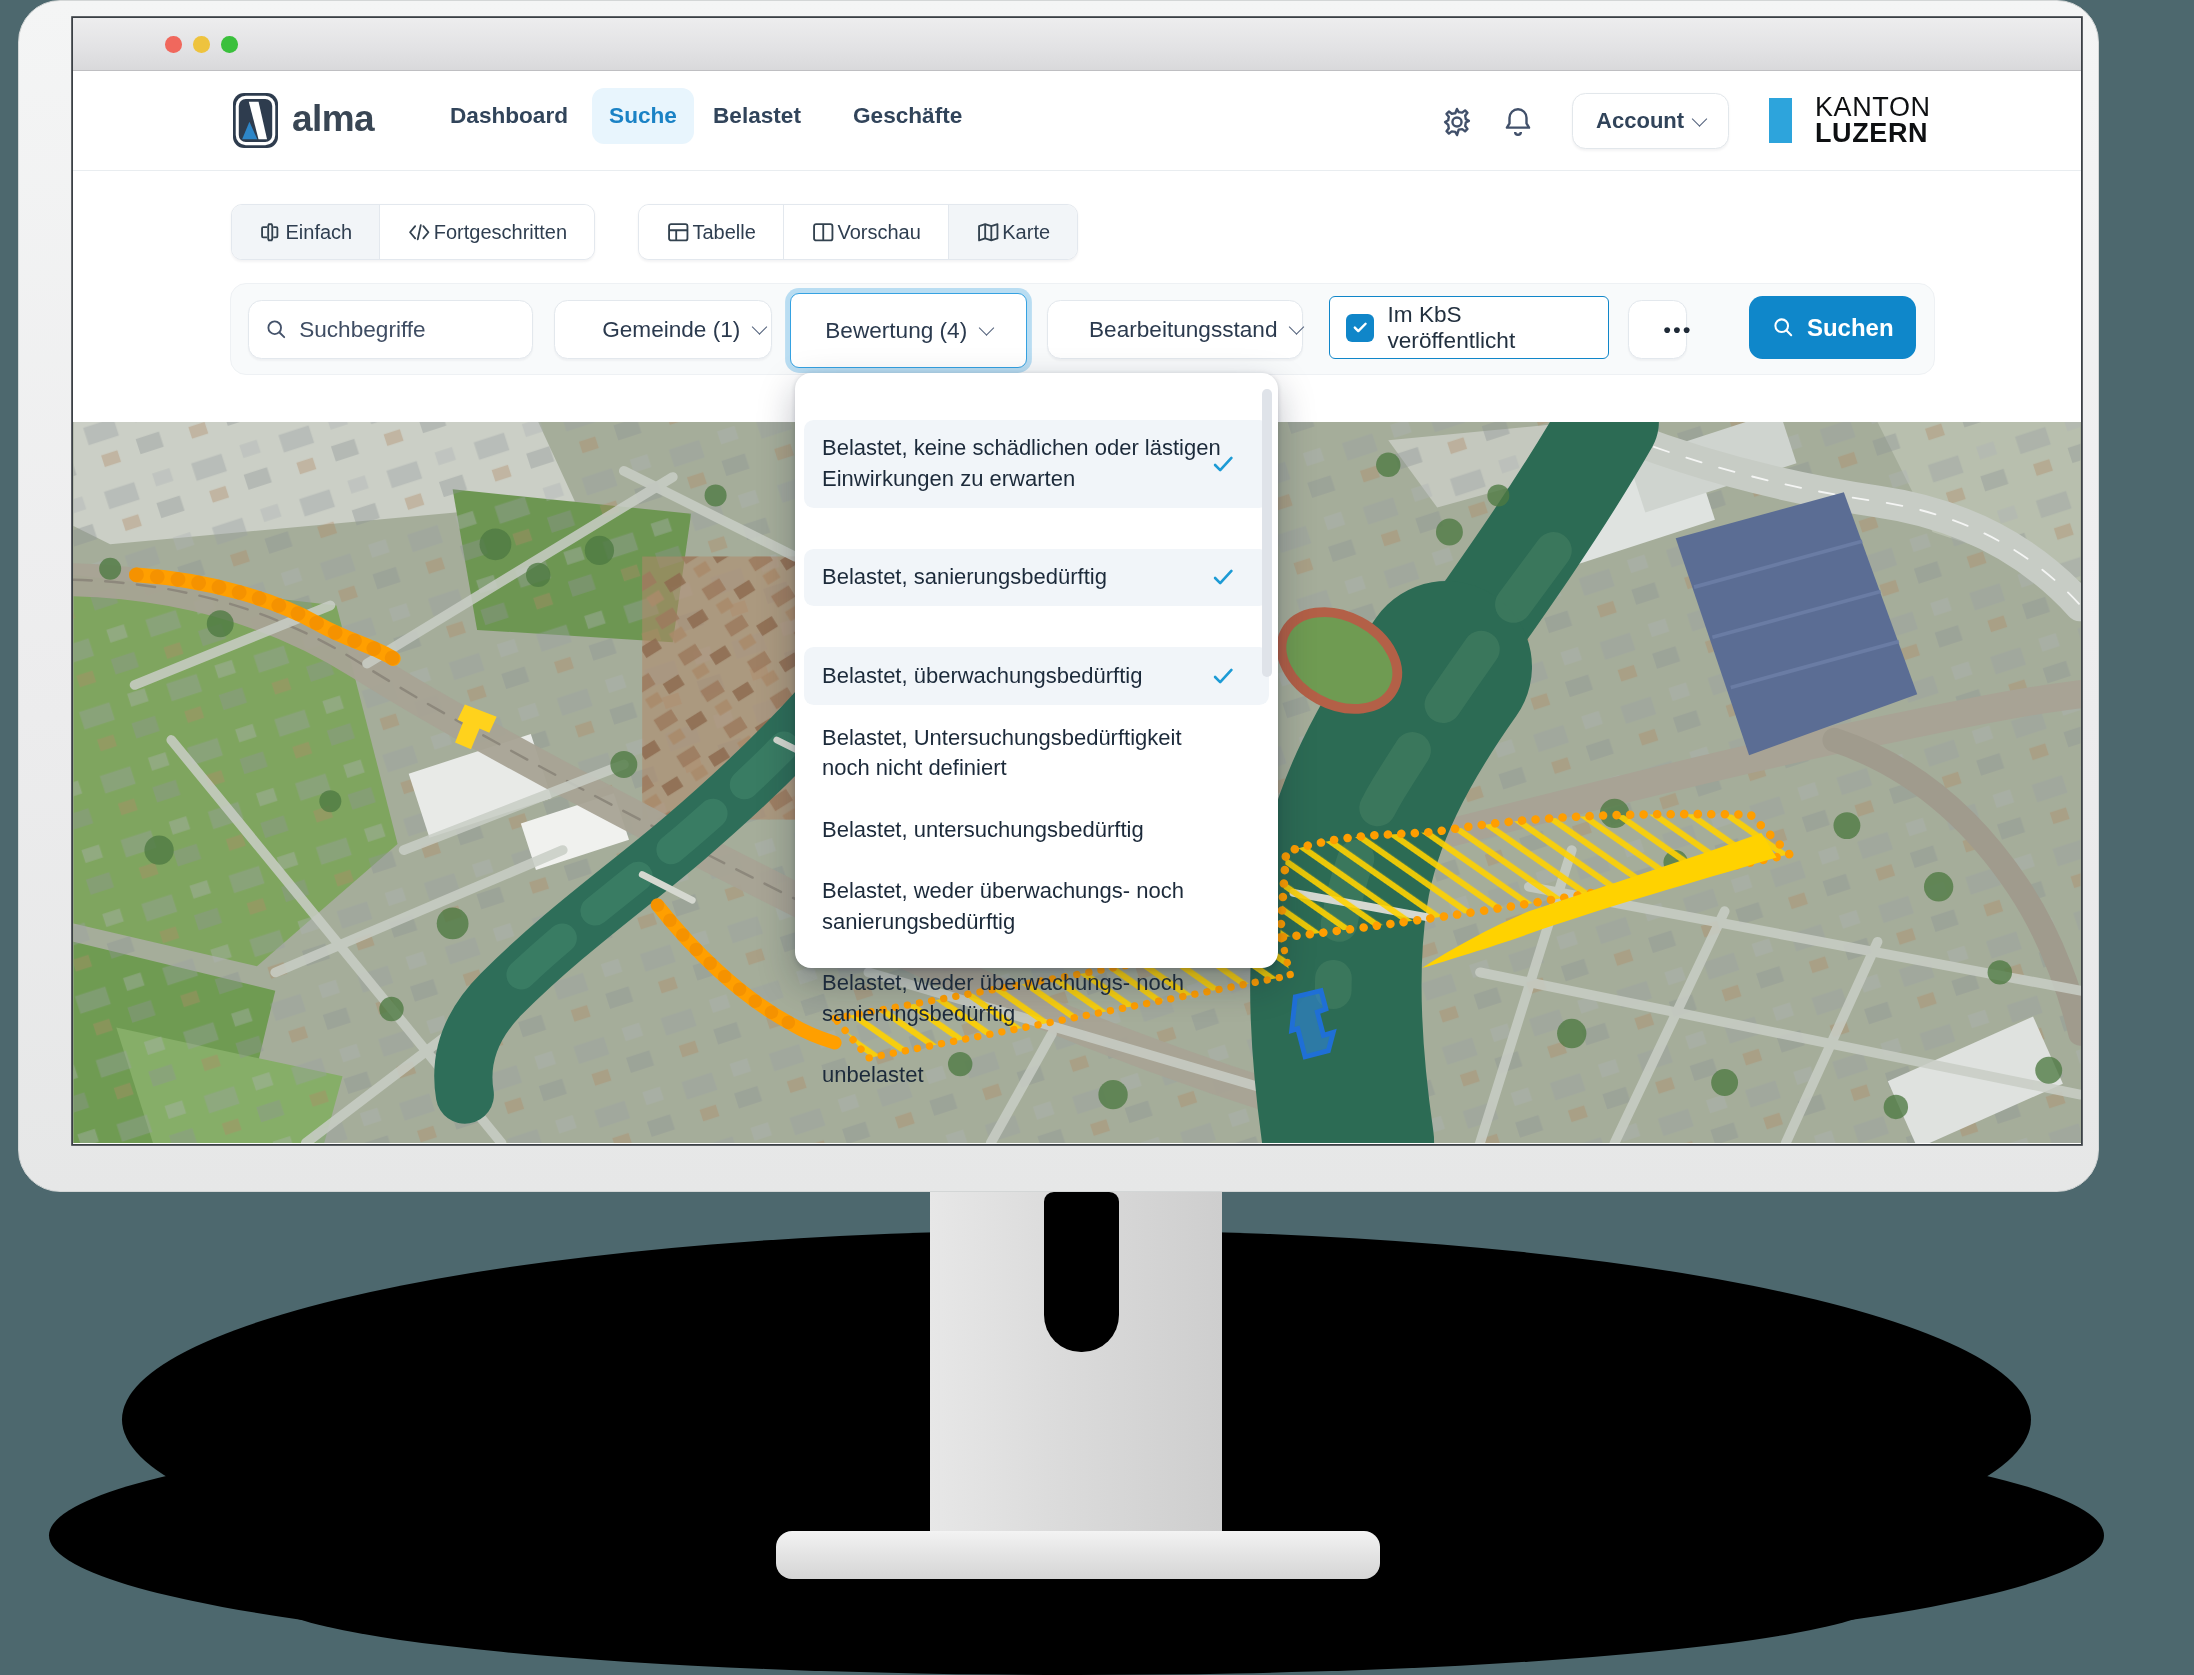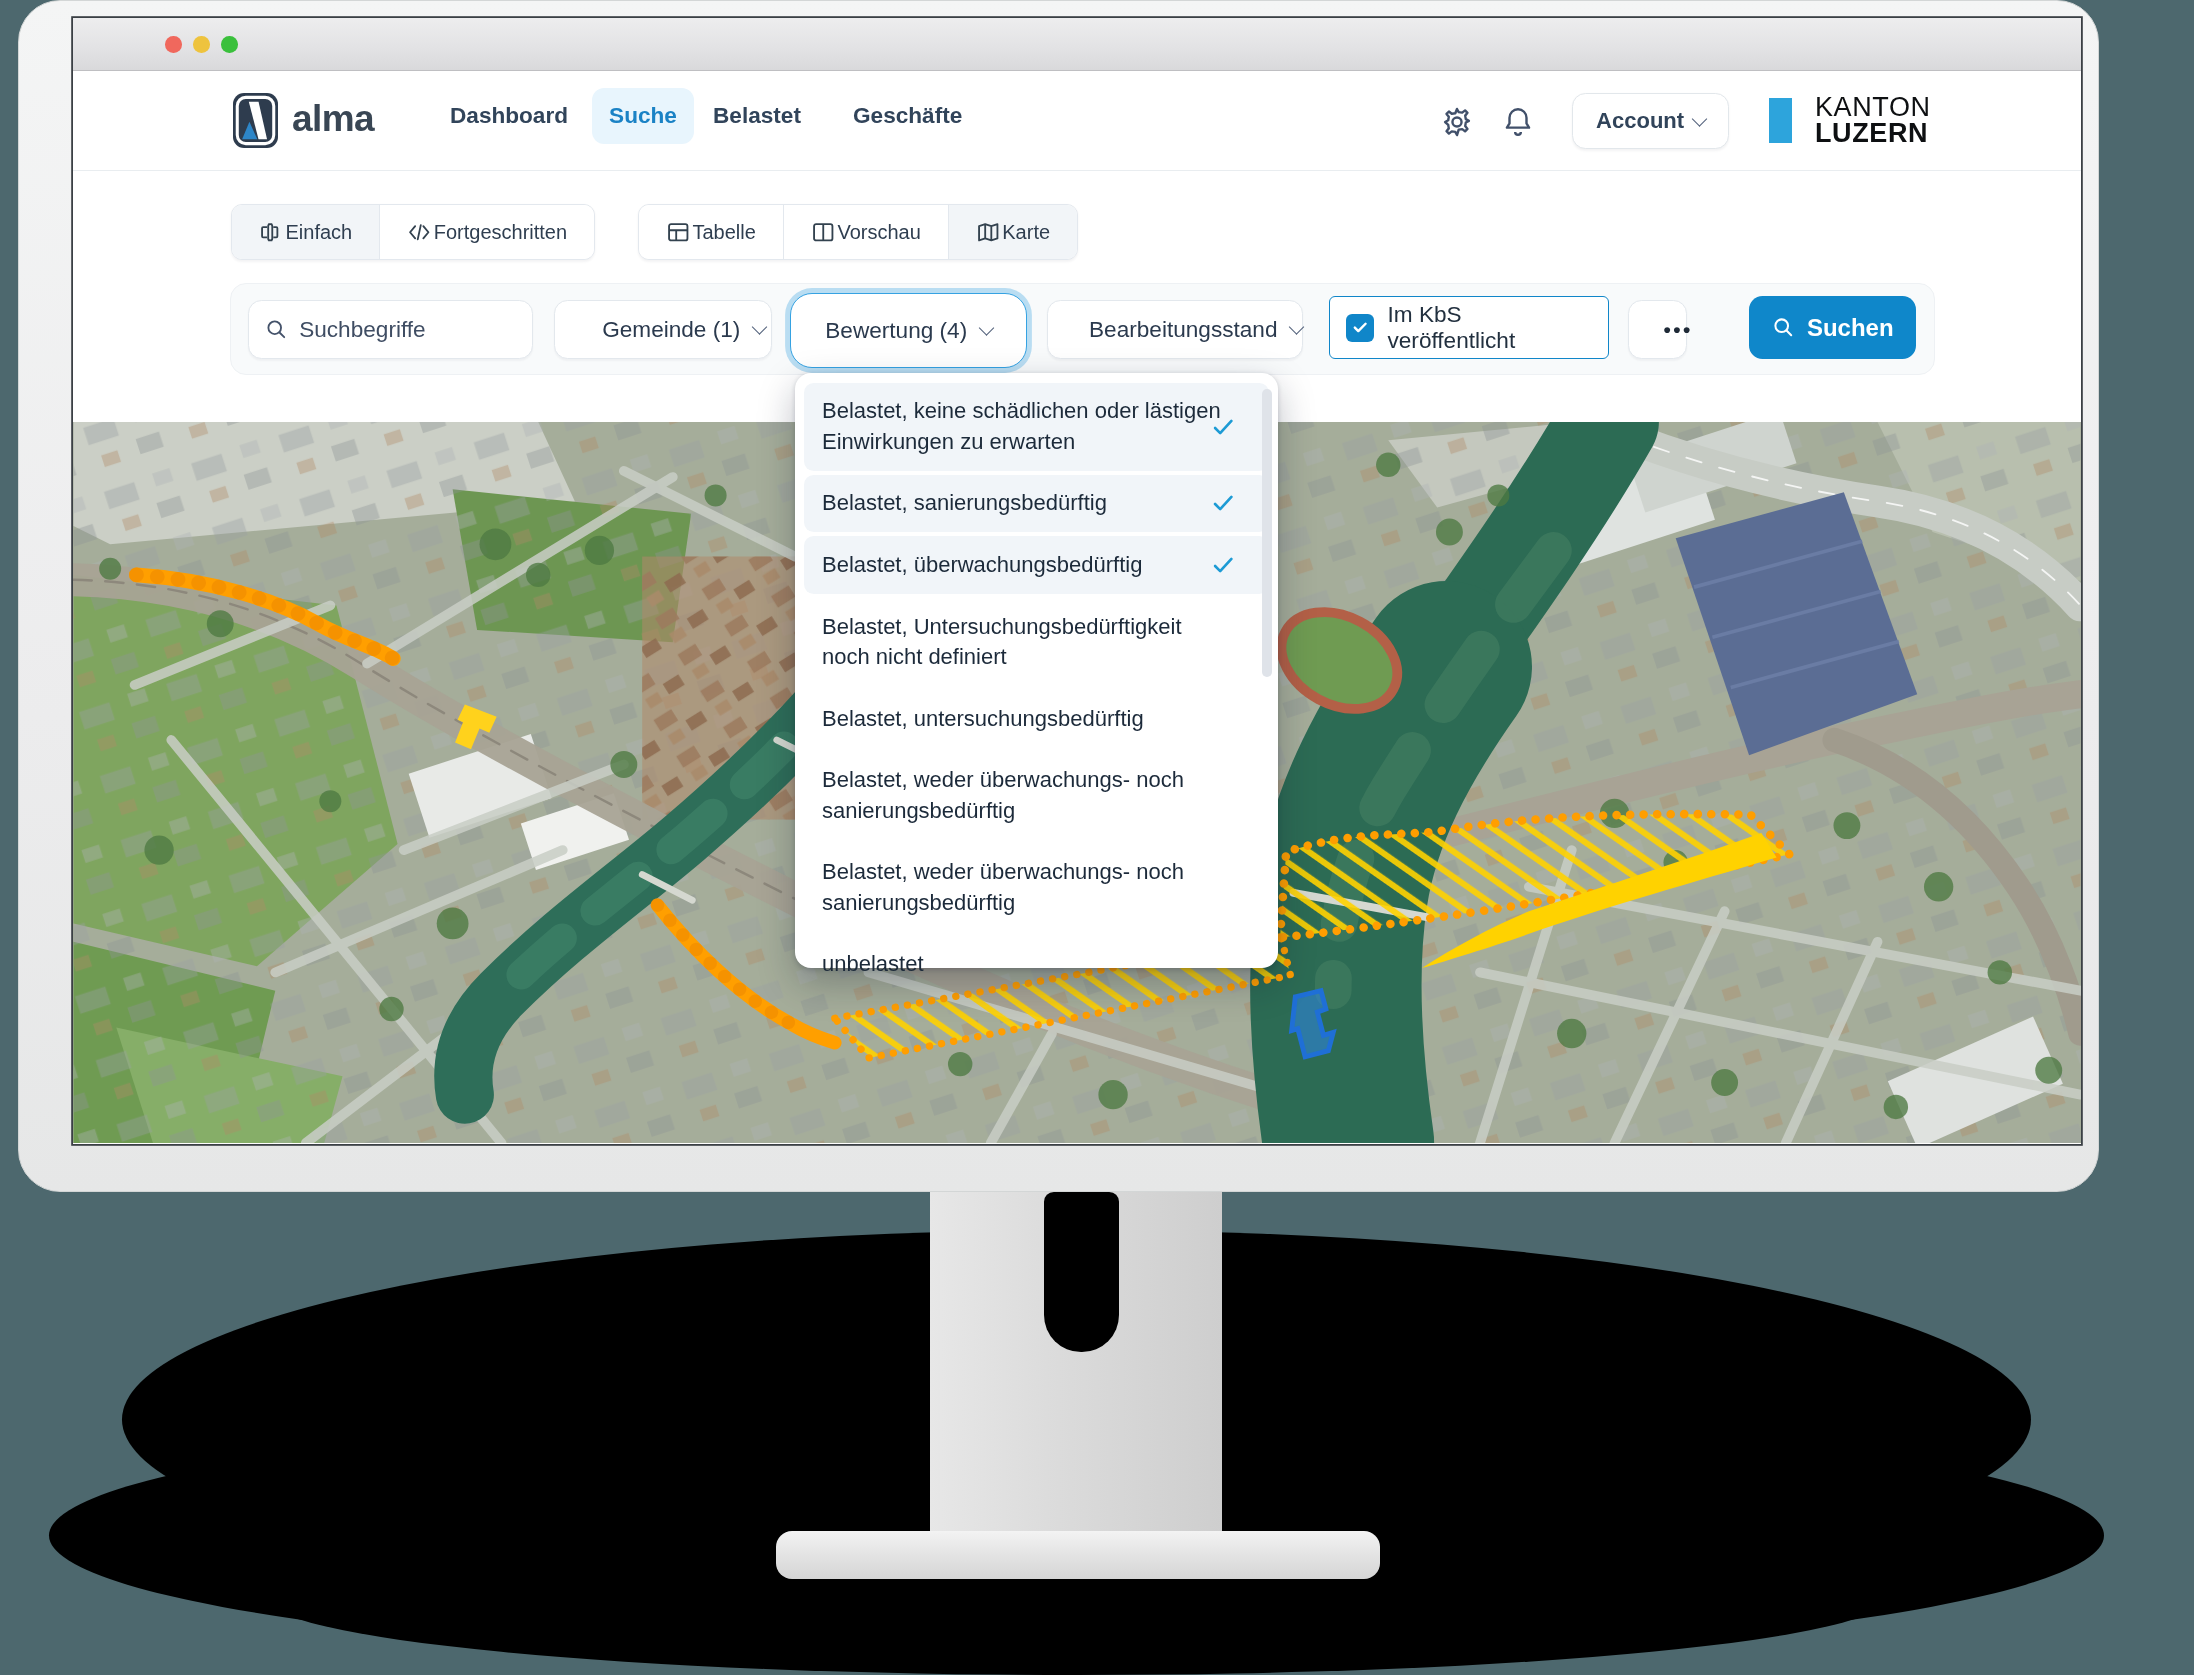--- a/index.html
+++ b/index.html
@@ -79,21 +79,21 @@
   .f-ctl { position:absolute; top:282px; height:59px; background:#fff; border:1.2px solid #e3e8ed;
     border-radius:13.5px; display:flex; align-items:center; box-shadow:0 1.2px 1.8px rgba(16,24,40,.04);padding-left:41px; }
   .search-box { left:175px; width:285px; padding:0 14.7px; gap:11px; }
   .search-box input { border:none; outline:none; width:208px; font-size:22.6px; color:#1e2b3a;
     font-family:"Liberation Sans",sans-serif; background:transparent; }
   .search-box input::placeholder { color:#3f4d63; opacity:1; }
   .drop-btn { justify-content:center; gap:13.5px; font-size:22.6px; font-weight:500; color:#2b3a4e; cursor:pointer; }
   .gemeinde { left:481px; width:218px; }
   .bearb { left:974px; width:256px; }
   .bewertung { position:absolute; left:717px; top:275px; width:237px; height:75px; background:#fff;
-    border:1.8px solid #35a2e2; border-radius:22px; box-shadow:0 0 0 4.9px #b9ddf2;
+    border:1.8px solid #35a2e2; border-radius:9px; box-shadow:0 0 0 4.9px #b9ddf2;
     display:flex; align-items:center; justify-content:center; gap:13.5px;
     font-size:22.6px; font-weight:500; color:#2b3a4e; cursor:pointer; }
   .kbs { position:absolute; left:1256px; top:278px; width:280px; height:63px; background:#fff;
     border:1.8px solid #1086c9; border-radius:6px; display:flex; align-items:center; gap:13.5px;
     padding:0 16px; font-size:22.6px; color:#22303f; cursor:pointer; }
   .kbs-box { width:28px; height:28px; background:#1086c9; border-radius:6.1px; flex:0 0 auto;
     display:flex; align-items:center; justify-content:center; }
   .more-btn { left:1555px; width:59px; justify-content:center; font-size:21px; letter-spacing:2.4px;
     color:#1f2a37; cursor:pointer; font-weight:700; }
   .suchen { position:absolute; left:1676px; top:278px; width:167px; height:63px; background:#0f87ca;
@@ -103,21 +103,21 @@
   
   .map-wrap { position:absolute; left:0; top:404px; width:2008px; height:721px; overflow:hidden;
     background:#a5ad9a; }
 
   
   .dropdown { position:absolute; left:722px; top:355px; width:483px; height:595px; background:#fff;
     border-radius:16px; box-shadow:0 14.7px 37px rgba(15,23,42,.28), 0 1.2px 4.9px rgba(15,23,42,.18);
     padding:9.8px 8.6px; display:flex; flex-direction:column; gap:4.3px; }
   .opt { position:relative; border-radius:9.8px; padding:13.5px 43px 13.5px 18.4px;
     font-size:22px; line-height:1.38; color:#1c2a3a; cursor:pointer; }
-  .opt.checked { background:#f1f5f9; }
+  .opt.checked { background:#f1f5f9;margin-top:37px; }
   .opt .ck { position:absolute; right:34px; top:50%; transform:translateY(-50%); width:24.5px; height:24.5px;
     color:#1d9bd5; }
   .dd-scroll { position:absolute; right:6.1px; top:16px; width:9.8px; height:288px; background:#dfe3e9;
     border-radius:4.9px; }
 </style>
 </head>
 <body>
 
 <div class="blob blob1"></div>
 <div class="blob blob2"></div>

